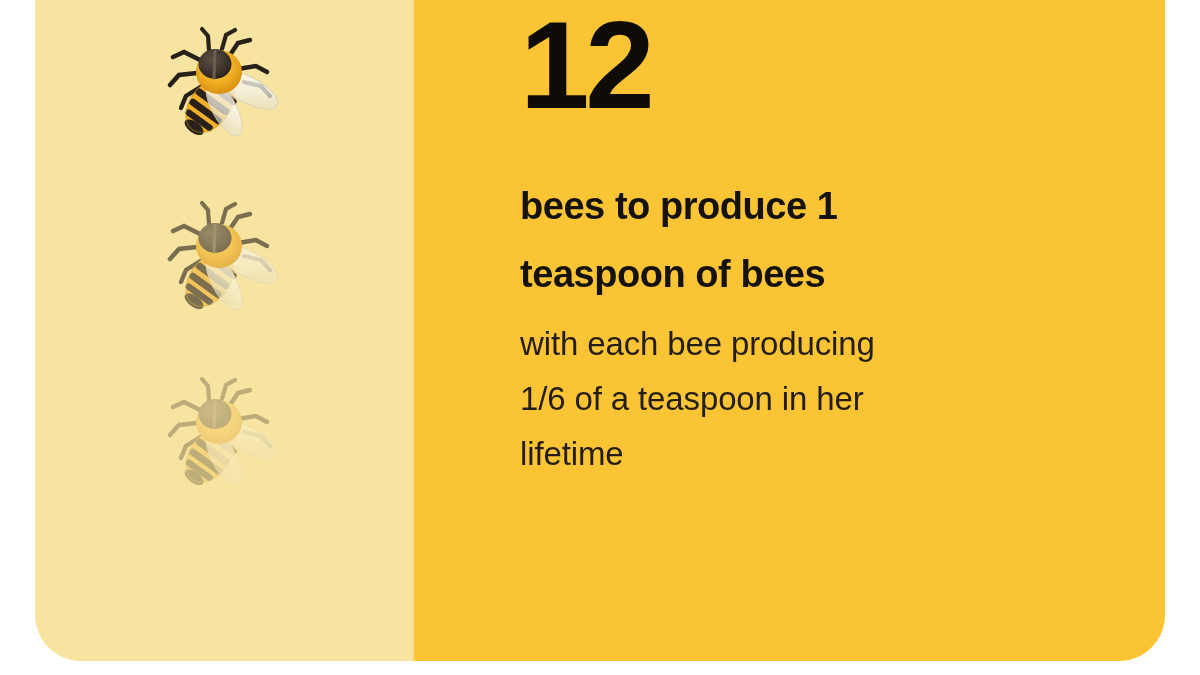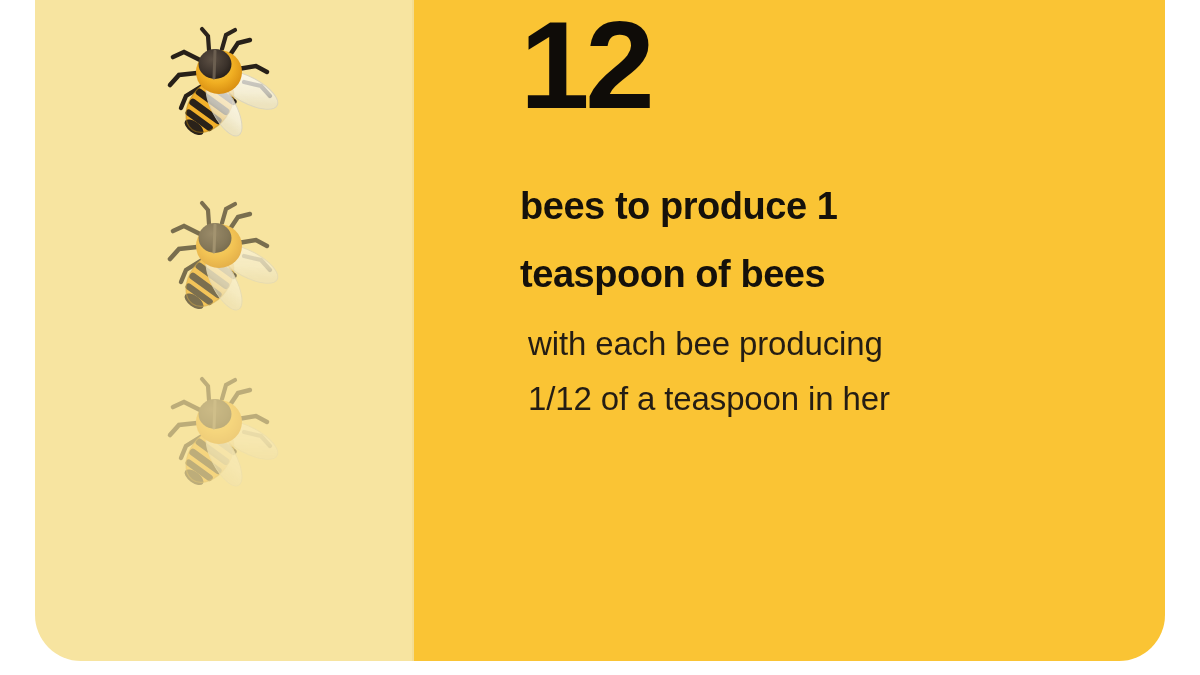--- a/index.html
+++ b/index.html
@@ -91,21 +91,20 @@
   .subtext {
     position: absolute;
     left: 106px;
     top: 316px;
     width: 580px;
     font-size: 33px;
     font-weight: 400;
     line-height: 55px;
     letter-spacing: -0.004em;
     color: #241d14;
-    margin-left: 8px;
   }
 </style>
 </head>
 <body>
 
 <div class="stage">
   <div class="card">
 
     <div class="bee-panel">
 
@@ -277,19 +276,20 @@
 
       <div class="big-number">12</div>
 
       <div class="headline">
         <div>bees to produce 1</div>
         <div>teaspoon of bees</div>
       </div>
 
       <div class="subtext">
         <div>with each bee producing</div>
-        <div>1/12 of a teaspoon in her</div>
+        <div>1/6 of a teaspoon in her</div>
+        <div>lifetime</div>
       </div>
 
     </div>
 
   </div>
 </div>
 
 </body></html>

